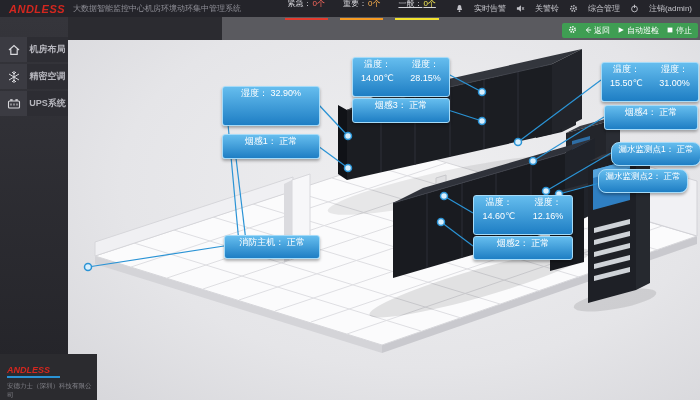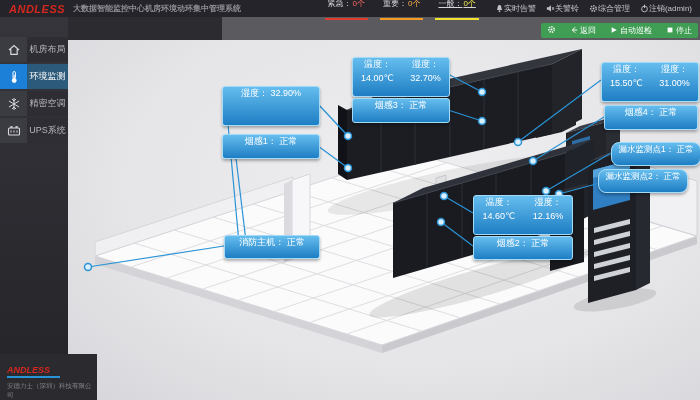--- a/index.html
+++ b/index.html
@@ -4,41 +4,41 @@
 <style>
   html,body{margin:0;padding:0;}
   body{width:700px;height:400px;position:relative;overflow:hidden;
        font-family:"Liberation Sans","DejaVu Sans",sans-serif;background:#e6e6e9;}
 
   
   .header{position:absolute;left:0;top:0;width:700px;height:17px;background:#24242a;
           display:flex;align-items:center;z-index:40;}
   .logo{color:#d3271f;font-weight:bold;font-style:italic;font-size:11px;letter-spacing:.5px;
         padding:0 8px 0 9px;white-space:nowrap;}
-  .apptitle{color:#8e8e96;font-size:8px;white-space:nowrap;font-weight:bold;}
+  .apptitle{color:#8e8e96;font-size:8px;white-space:nowrap;}
   .alerts{margin-left:auto;display:flex;gap:12px;}
   .alert{display:flex;align-items:center;gap:1px;font-size:8px;color:#d6d6db;
          border-bottom:2px solid #86efac;padding:1px 3px 9px 3px;cursor:pointer;}
   .alert.a-red{border-bottom-color:#e23b2e;}   .alert.a-red .cnt{color:#ff6a5e;}
   .alert.a-org{border-bottom-color:#f59a23;}   .alert.a-org .cnt{color:#ffb14d;}
   .alert.a-yel{border-bottom-color:#f2e230;text-decoration:underline;}   .alert.a-yel .cnt{color:#f7ea55;}
   .hmenu{display:flex;gap:10px;margin:0 8px 0 16px;}
-  .hmenu-item{display:flex;align-items:center;gap:0;font-size:8px;color:#c2c2c8;cursor:pointer;}
+  .hmenu-item{display:flex;align-items:center;gap:10px;font-size:8px;color:#c2c2c8;cursor:pointer;}
   .hicon{display:inline-flex;}
 
   
   .subbar{position:absolute;left:68px;top:17px;width:632px;height:23px;background:#5a5a5f;z-index:8;}
   .subbar-dark{position:absolute;left:0;top:0;width:154px;height:23px;background:#2b2b30;}
   .gtoolbar{position:absolute;right:2px;top:6px;height:15px;background:#3f9e53;border-radius:2px;
-            display:flex;align-items:center;gap:14px;padding:0 6px;color:#fff;font-size:8px;z-index:30;}
+            display:flex;align-items:center;gap:7px;padding:0 6px;color:#fff;font-size:8px;z-index:30;}
   .gt-item{display:flex;align-items:center;gap:2px;cursor:pointer;white-space:nowrap;}
 
   
   .sidebar{position:absolute;left:0;top:17px;width:68px;height:383px;
-           background:linear-gradient(#35353b,#232328);z-index:35;}
+           background:linear-gradient(#35353b,#232328);z-index:35;font-weight:bold;}
   .nav{margin-top:20px;}
   .nav-item{display:flex;height:25px;margin-bottom:2px;cursor:pointer;}
   .nav-item .ic{width:27px;display:flex;align-items:center;justify-content:center;
                 background:#3b3b42;color:#d8d8dc;}
   .nav-item .lb{flex:1;display:flex;align-items:center;justify-content:center;
                 font-size:9px;color:#b5b5bc;background:#2d2d33;}
   .nav-item.active .ic{background:#1c7fd8;color:#fff;}
   .nav-item.active .lb{background:#2c5a7a;color:#fff;}
 
   
@@ -162,30 +162,20 @@
 
 <div class="sidebar">
   <div class="nav">
     <div class="nav-item">
       <span class="ic">
         <svg width="14" height="14" viewBox="0 0 14 14">
             <path d="M2 7 7 2.5 12 7M3.8 6.3v5h6.4v-5" fill="none" stroke="#d8d8dc" stroke-width="1.2"></path>
           </svg>
       </span>
       <span class="lb">机房布局</span>
-    </div>
-    <div class="nav-item active">
-      <span class="ic">
-        <svg width="14" height="14" viewBox="0 0 14 14">
-            <rect x="6" y="1.5" width="2.4" height="7" rx="1.2" fill="none" stroke="#fff" stroke-width="1"></rect>
-            <circle cx="7.2" cy="10.5" r="2.4" fill="#fff"></circle>
-            <path d="M7.2 5v5" stroke="#fff" stroke-width="1"></path>
-          </svg>
-      </span>
-      <span class="lb">环境监测</span>
     </div>
     <div class="nav-item">
       <span class="ic">
         <svg width="14" height="14" viewBox="0 0 14 14">
             <path d="M7 1v12M2 4l10 6M2 10l10-6M5 2l2 2 2-2M5 12l2-2 2 2" fill="none" stroke="#d8d8dc" stroke-width="1"></path>
           </svg>
       </span>
       <span class="lb">精密空调</span>
     </div>
     <div class="nav-item">
@@ -346,21 +336,21 @@
 
 <div class="callout" style="left:222px;top:86px;width:96px;height:38px">
   <div>湿度： 32.90%</div>
 </div>
 <div class="callout" style="left:222px;top:134px;width:96px;height:23px">
   <div>烟感1： 正常</div>
 </div>
 
 <div class="callout" style="left:352px;top:57px;width:96px;height:38px">
   <div>温度： 14.00℃</div>
-  <div>湿度： 32.70%</div>
+  <div>湿度： 28.15%</div>
 </div>
 <div class="callout" style="left:352px;top:98px;width:96px;height:23px">
   <div>烟感3： 正常</div>
 </div>
 
 <div class="callout" style="left:601px;top:62px;width:96px;height:38px">
   <div>温度： 15.50℃</div>
   <div>湿度： 31.00%</div>
 </div>
 <div class="callout" style="left:604px;top:105px;width:92px;height:23px">

